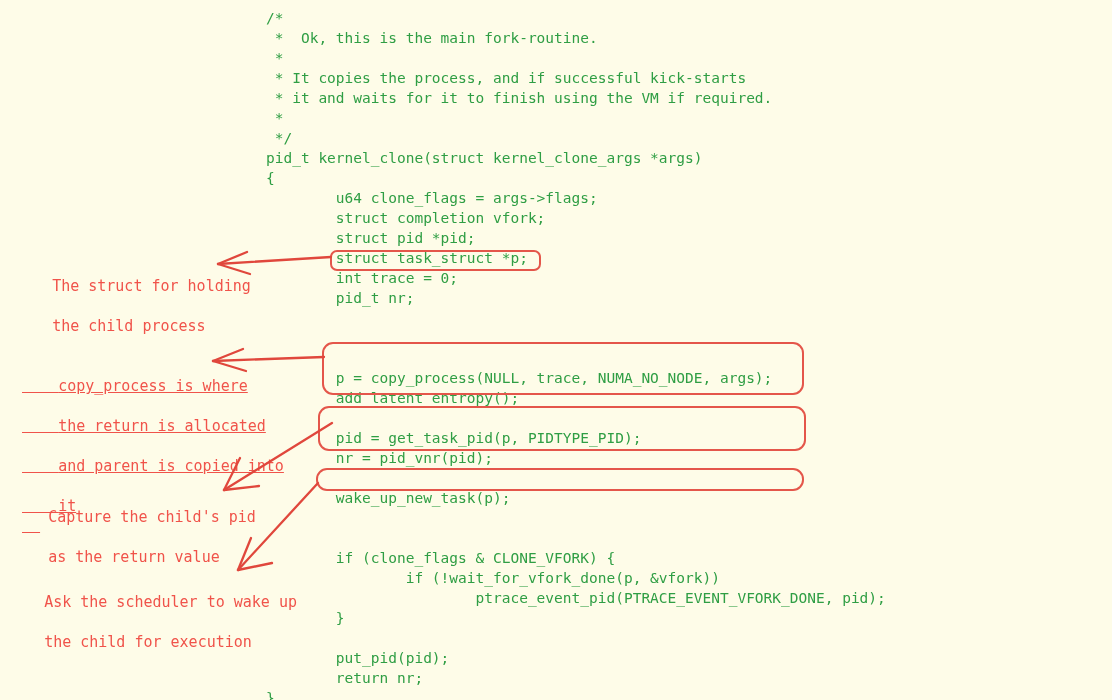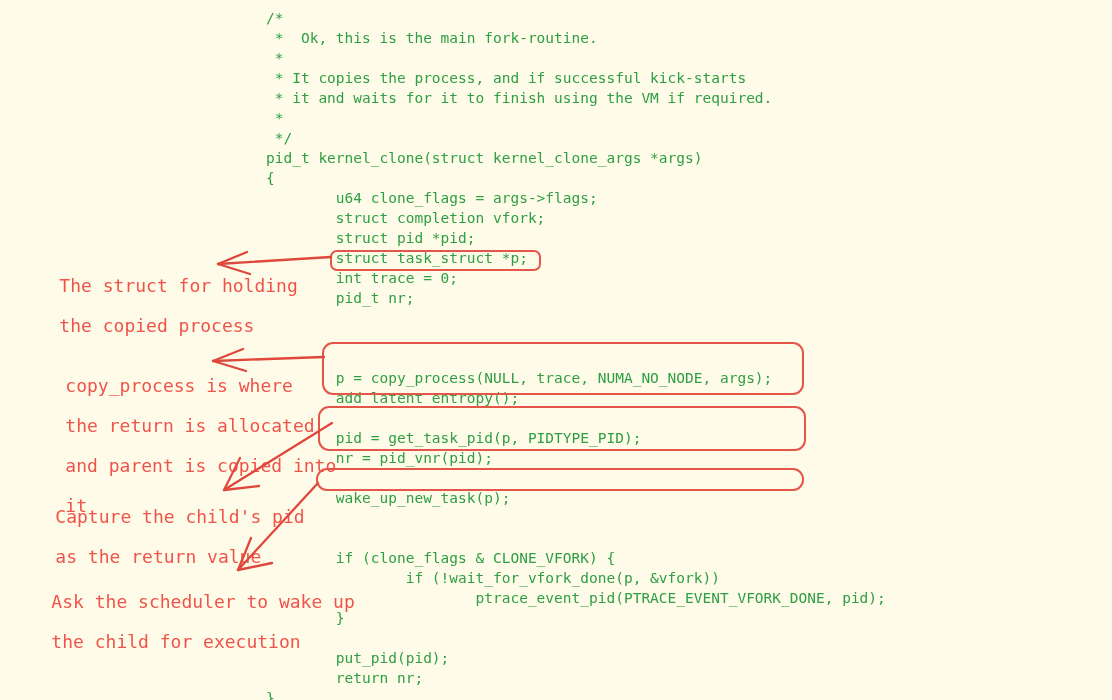--- a/index.html
+++ b/index.html
@@ -51,21 +51,21 @@
     box-sizing: border-box;
     z-index: 3;
   }
   .hl-box.tight { border-radius: 7px; }
 
   
   .annot {
     position: absolute;
     color: #f0534a;
     font-family: "DejaVu Sans Mono", "Liberation Mono", monospace;
-    font-size: 18px;
+    font-size: 15px;
     line-height: 20px;
     white-space: pre;
     z-index: 4;
   }
 
   
   #arrow-layer {
     position: absolute;
     left: 0;
     top: 0;
@@ -93,24 +93,24 @@
   <div class="hl-box tight" style="left:330px; top:250px; width:211px; height:21px;"></div>
 
   <div class="hl-box" style="left:322px; top:342px; width:482px; height:53px;"></div>
 
   <div class="hl-box" style="left:318px; top:406px; width:488px; height:45px;"></div>
 
   <div class="hl-box" style="left:316px; top:468px; width:488px; height:23px;"></div>
 
   <div class="annot" style="left:16px; top:256px;">
     <span class="aline">The struct for holding</span><br>
-    <span class="aline">the copied process</span>
+    <span class="aline">the child process</span>
   </div>
 
-  <div class="annot" style="left:22px; top:356px;">
+  <div class="annot" style="left:22px; top:356px;text-decoration:underline;">
     <span class="aline">copy_process is where</span><br>
     <span class="aline">the return is allocated</span><br>
     <span class="aline">and parent is copied into</span><br>
     <span class="aline">it</span>
   </div>
 
   <div class="annot" style="left:12px; top:487px;">
     <span class="aline">Capture the child's pid</span><br>
     <span class="aline">as the return value</span>
   </div>

